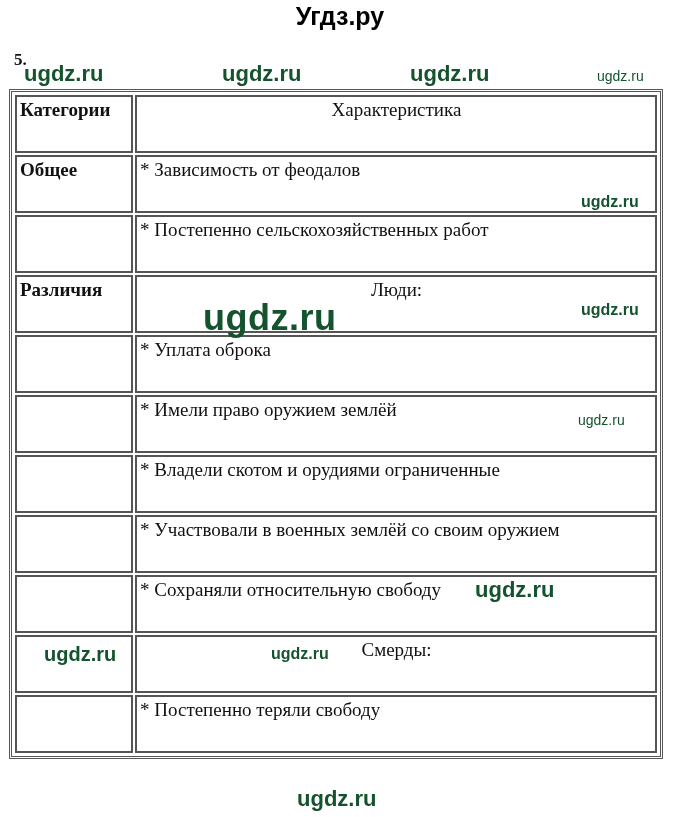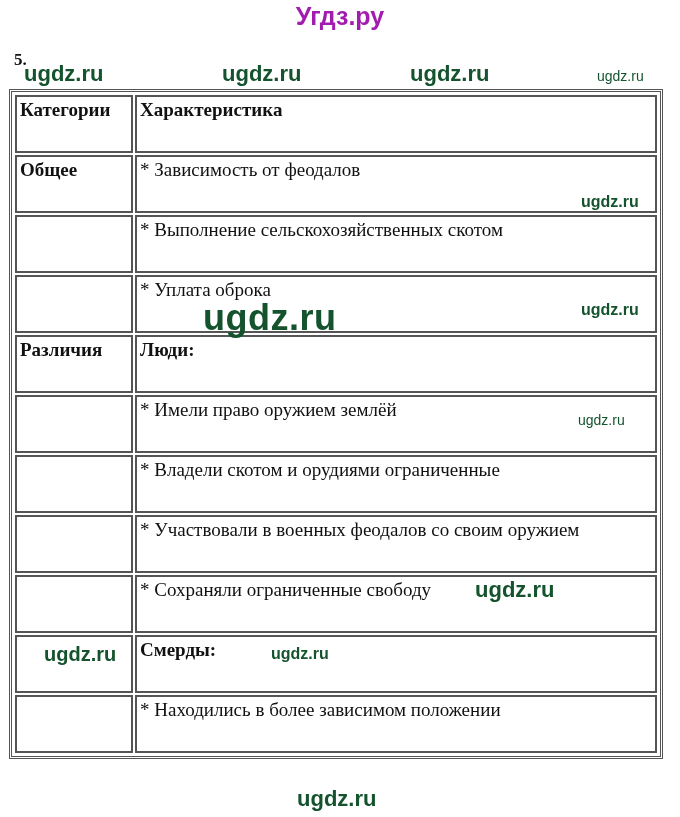--- a/index.html
+++ b/index.html
@@ -16,21 +16,21 @@
     }
     .site-title {
       position: absolute;
       top: 2px;
       left: 0;
       width: 680px;
       text-align: center;
       font-family: "Liberation Sans", sans-serif;
       font-weight: bold;
       font-size: 25px;
-      color: #a21caf;
+      color: #000000;
     }
     .task-number {
       position: absolute;
       left: 14px;
       top: 50px;
       font-family: "Liberation Serif", serif;
       font-weight: bold;
       font-size: 17px;
     }
     .wm {
@@ -70,21 +70,21 @@
       font-family: "Liberation Serif", serif;
       font-size: 19px;
       line-height: 22px;
       white-space: nowrap;
       overflow: hidden;
     }
     td.cat {
       width: 109px;
       font-weight: bold;
     }
-    td.bold { font-weight: bold; }
+    td.bold { font-weight: normal; text-align: center; }
   </style>
 </head>
 <body>
 
 <div class="site-title">Угдз.ру</div>
 
 <div class="task-number">5.</div>
 
 <div class="wm wm-lg" style="left:24px; top:61px;">ugdz.ru</div>
 <div class="wm wm-lg" style="left:222px; top:61px;">ugdz.ru</div>
@@ -105,49 +105,49 @@
       <tr>
         <td class="cat">Категории</td>
         <td class="bold">Характеристика</td>
       </tr>
       <tr>
         <td class="cat">Общее</td>
         <td>* Зависимость от феодалов</td>
       </tr>
       <tr>
         <td class="cat"></td>
-        <td>* Выполнение сельскохозяйственных скотом</td>
+        <td>* Постепенно сельскохозяйственных работ</td>
+      </tr>
+      <tr>
+        <td class="cat">Различия</td>
+        <td class="bold">Люди:</td>
       </tr>
       <tr>
         <td class="cat"></td>
         <td>* Уплата оброка</td>
-      </tr>
-      <tr>
-        <td class="cat">Различия</td>
-        <td class="bold">Люди:</td>
       </tr>
       <tr>
         <td class="cat"></td>
         <td>* Имели право оружием землёй</td>
       </tr>
       <tr>
         <td class="cat"></td>
         <td>* Владели скотом и орудиями ограниченные</td>
       </tr>
       <tr>
         <td class="cat"></td>
-        <td>* Участвовали в военных феодалов со своим оружием</td>
+        <td>* Участвовали в военных землёй со своим оружием</td>
       </tr>
       <tr>
         <td class="cat"></td>
-        <td>* Сохраняли ограниченные свободу</td>
+        <td>* Сохраняли относительную свободу</td>
       </tr>
       <tr>
         <td class="cat"></td>
         <td class="bold">Смерды:</td>
       </tr>
       <tr>
         <td class="cat"></td>
-        <td>* Находились в более зависимом положении</td>
+        <td>* Постепенно теряли свободу</td>
       </tr>
     </tbody>
   </table>
 </div>
 
 </body></html>

